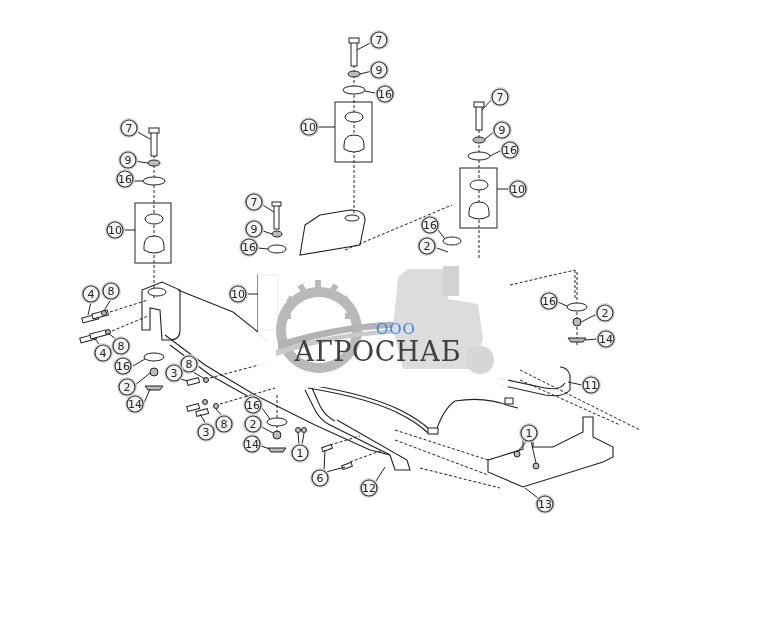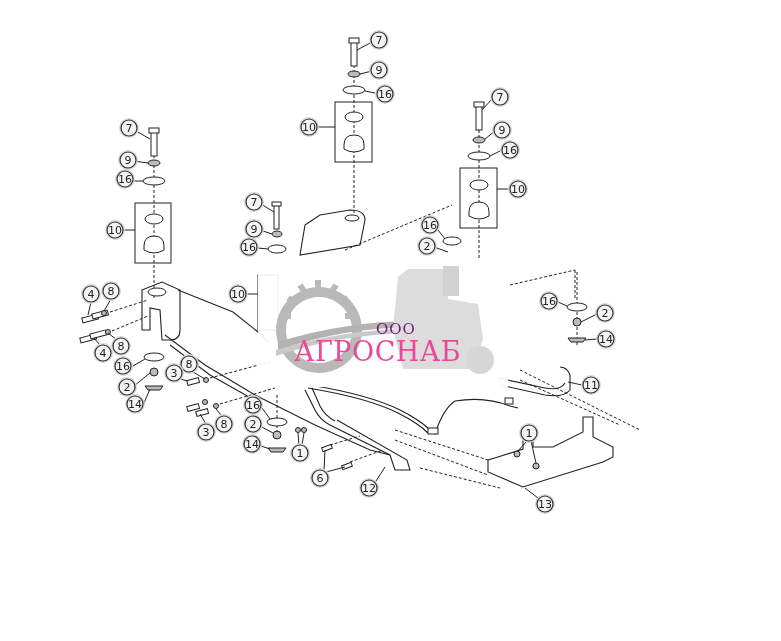--- a/index.html
+++ b/index.html
@@ -8,22 +8,22 @@
     .callout circle.outer { fill: #d8d8d8; stroke: none; }
     .callout circle.inner { fill: #f4f4f4; stroke: #333; stroke-width: 1.2; }
     .callout text { font-family: "DejaVu Sans", sans-serif; font-size: 11px; fill: #222; text-anchor: middle; dominant-baseline: central; }
     .leader { stroke: #222; stroke-width: 1; fill: none; }
     .dash { stroke: #222; stroke-width: 1; stroke-dasharray: 3 2; fill: none; }
     .part { stroke: #222; stroke-width: 1; fill: #fff; }
     .partdark { stroke: #222; stroke-width: 1; fill: #bbb; }
     .frame { stroke: #222; stroke-width: 1.1; fill: none; }
     .box { stroke: #222; stroke-width: 1; fill: none; }
     #watermark { position: absolute; left: 258px; top: 262px; width: 250px; height: 125px; background: rgba(255,255,255,0.92); }
-    #wm-ooo { position: absolute; left: 118px; top: 58px; font-family: "DejaVu Serif", serif; font-size: 15px; color: #701a75; letter-spacing: 1px; }
-    #wm-name { position: absolute; left: 36px; top: 74px; font-family: "DejaVu Serif", serif; font-size: 27px; color: #ec4899; letter-spacing: 0.5px; }
+    #wm-ooo { position: absolute; left: 118px; top: 58px; font-family: "DejaVu Serif", serif; font-size: 15px; color: #3b82f6; letter-spacing: 1px; }
+    #wm-name { position: absolute; left: 36px; top: 74px; font-family: "DejaVu Serif", serif; font-size: 27px; color: #404040; letter-spacing: 0.5px; }
   </style>
 </head>
 <body>
 
 <div id="canvas">
   <svg width="781" height="641" viewBox="0 0 781 641">
 
     <g>
       <line class="dash" x1="154" y1="140" x2="154" y2="300"></line>
       <rect class="part" x="151" y="130" width="6" height="26"></rect>

